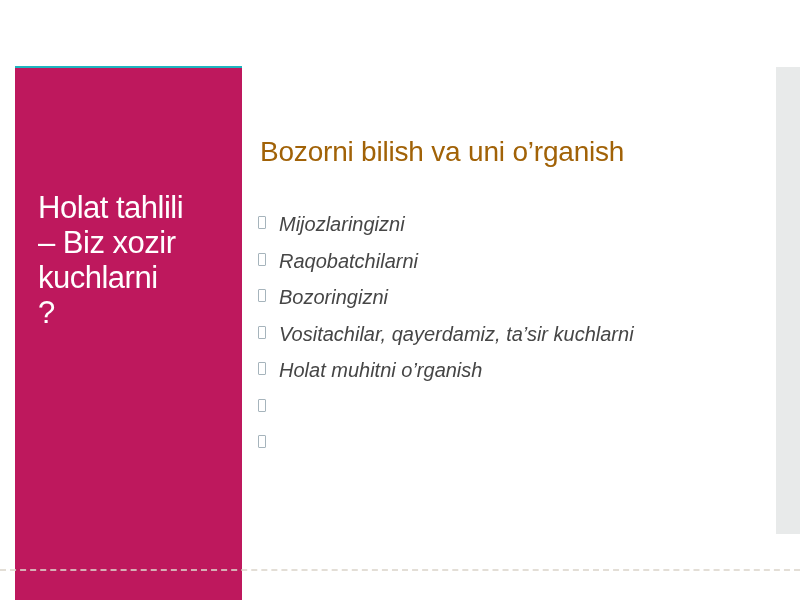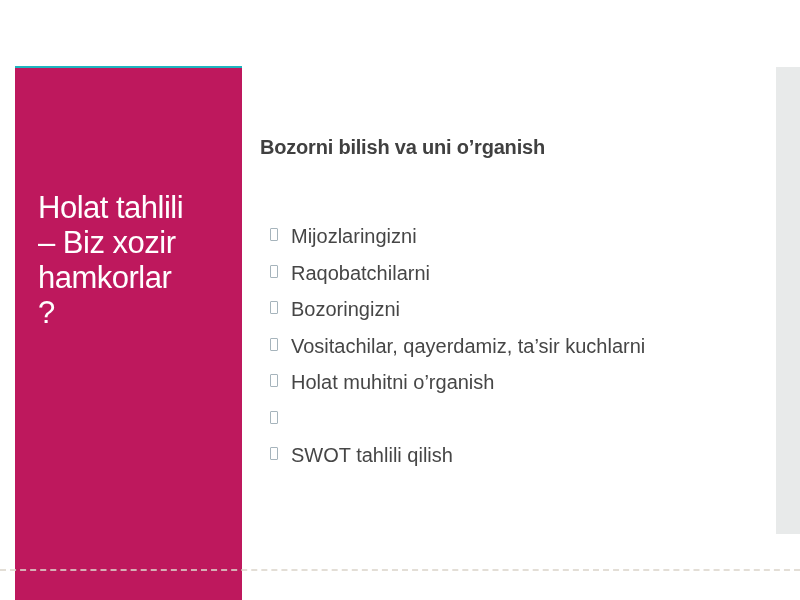--- a/index.html
+++ b/index.html
@@ -17,26 +17,26 @@
     box-sizing:border-box;
   }
   .panel-title{
     position:absolute;left:23px;top:122px;
     color:#ffffff;font-size:31px;line-height:35px;font-weight:400;
     letter-spacing:-0.5px;
   }
   .panel-title div{white-space:nowrap;}
   .content-heading{
     position:absolute;left:260px;top:136px;
-    font-size:20px;font-weight:700;color:#404040;
+    font-size:28px;font-weight:400;color:#a16207;
     letter-spacing:-0.2px;white-space:nowrap;
   }
   .bullet-list{
     position:absolute;left:258px;top:206px;
-    list-style:none;margin:12px;padding:0;
+    list-style:none;margin:0;padding:0;font-style:italic;
   }
   .bullet-list li{
     font-size:20px;line-height:36.5px;color:#464646;white-space:nowrap;
   }
   .tofu{
     display:inline-block;width:6px;height:11px;
     border:1px solid #a6b4bc;border-radius:1px;
     margin-right:13px;transform:translateY(-2px);
     background:transparent;
   }
@@ -51,34 +51,34 @@
 </style>
 </head>
 <body>
 
 <div class="slide">
 
   <div class="teal-panel">
     <div class="panel-title">
       <div>Holat tahlili</div>
       <div>– Biz xozir</div>
-      <div>hamkorlar</div>
+      <div>kuchlarni</div>
       <div>?</div>
     </div>
   </div>
 
   <div class="content-heading">Bozorni bilish va uni o’rganish</div>
 
   <ul class="bullet-list">
     <li><span class="tofu"></span><span>Mijozlaringizni</span></li>
     <li><span class="tofu"></span><span>Raqobatchilarni</span></li>
     <li><span class="tofu"></span><span>Bozoringizni</span></li>
     <li><span class="tofu"></span><span>Vositachilar, qayerdamiz, ta’sir kuchlarni</span></li>
     <li><span class="tofu"></span><span>Holat muhitni o’rganish</span></li>
     <li><span class="tofu"></span></li>
-    <li><span class="tofu"></span><span>SWOT tahlili qilish</span></li>
+    <li><span class="tofu"></span></li>
   </ul>
 
   <div class="side-strip"></div>
 
   <div class="perforation-line"></div>
 
 </div>
 
 </body></html>

